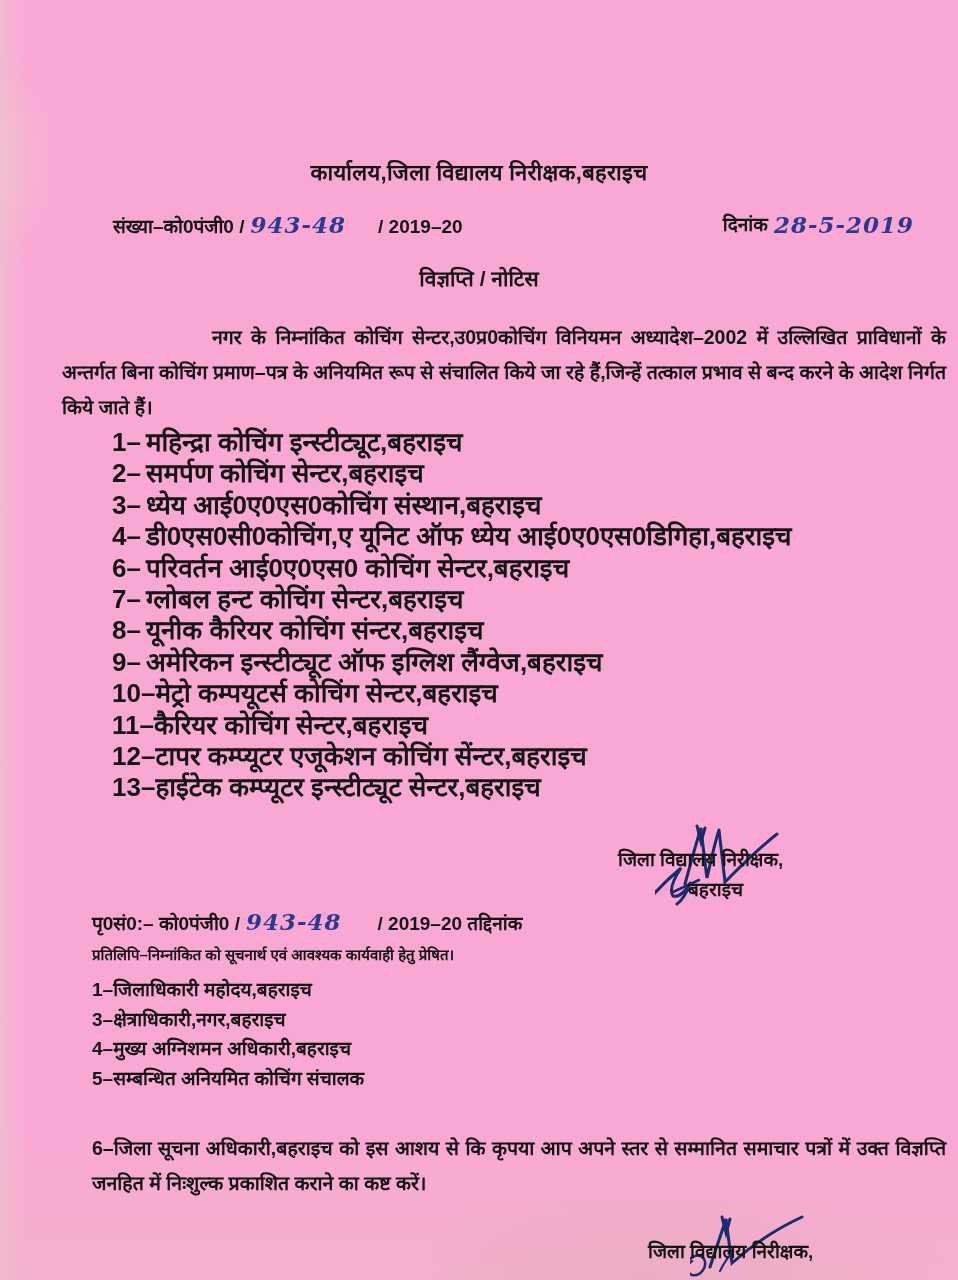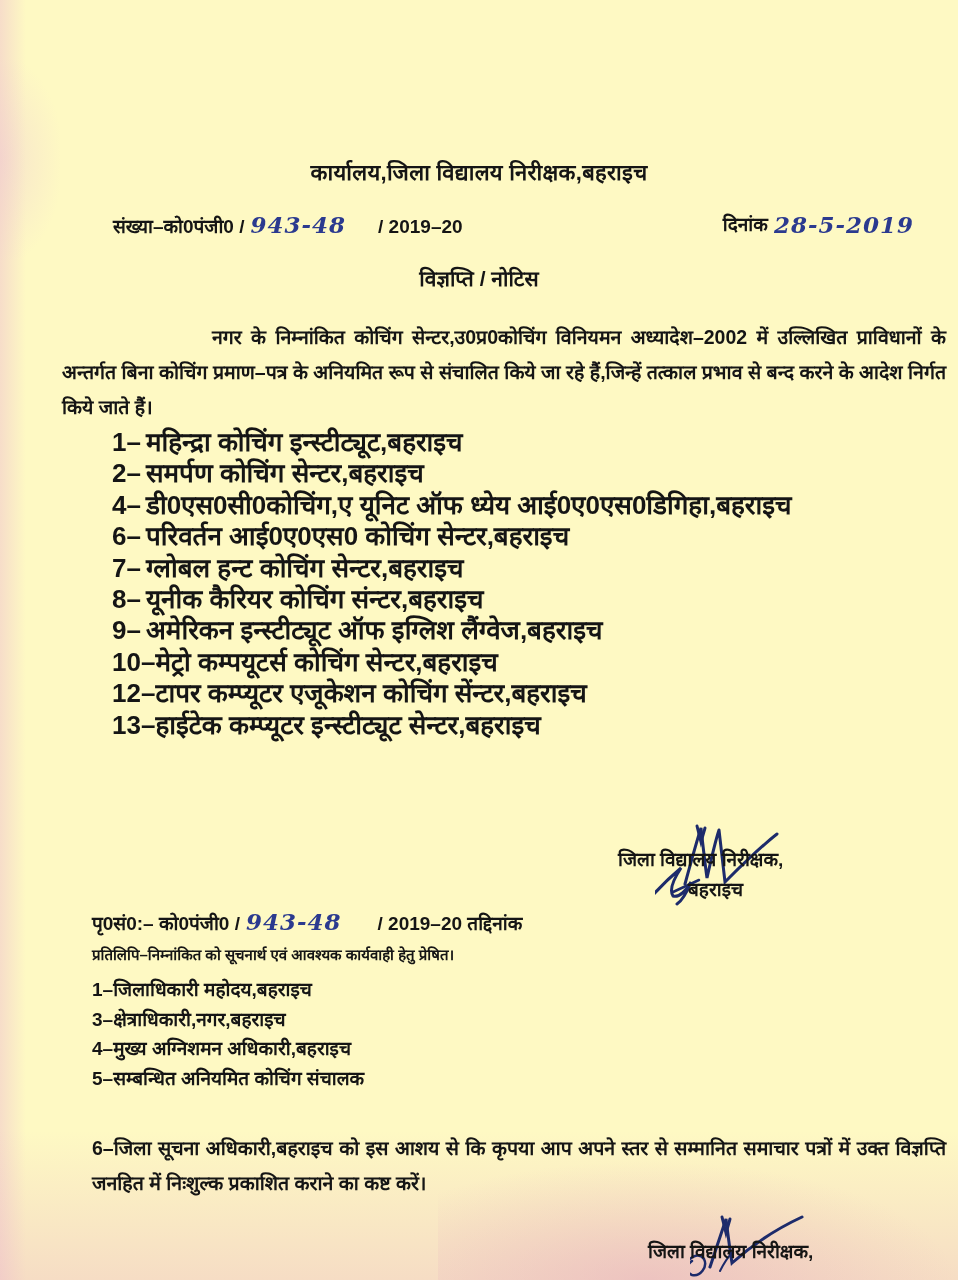--- a/index.html
+++ b/index.html
@@ -4,21 +4,21 @@
 <style>
   html, body {
     margin: 0;
     padding: 0;
     background: #ffffff;
   }
   .page {
     position: relative;
     width: 958px;
     height: 1280px;
-    background: #fef9c3;
+    background: #f9a8d4;
     overflow: hidden;
     font-family: "Liberation Sans", "DejaVu Sans", sans-serif;
     color: #151515;
   }
   
   .tint-left {
     position: absolute;
     left: 0; top: 0;
     width: 26px; height: 1280px;
     background: linear-gradient(to right, rgba(240,198,206,0.55), rgba(255,255,255,0));
@@ -237,26 +237,28 @@
       <span class="hand">28-5-2019</span>
     </div>
 
     <div class="subtitle">विज्ञप्ति / नोटिस</div>
 
     <div class="body-para">नगर के निम्नांकित कोचिंग सेन्टर,उ0प्र0कोचिंग विनियमन अध्यादेश–2002 में उल्लिखित प्राविधानों के अन्तर्गत बिना कोचिंग प्रमाण–पत्र के अनियमित रूप से संचालित किये जा रहे हैं,जिन्हें तत्काल प्रभाव से बन्द करने के आदेश निर्गत किये जाते हैं।</div>
 
     <ul class="list-main">
       <li><span class="li-num">1–</span><span>महिन्द्रा कोचिंग इन्स्टीट्यूट,बहराइच</span></li>
       <li><span class="li-num">2–</span><span>समर्पण कोचिंग सेन्टर,बहराइच</span></li>
+      <li><span class="li-num">3–</span><span>ध्येय आई0ए0एस0कोचिंग संस्थान,बहराइच</span></li>
       <li><span class="li-num">4–</span><span>डी0एस0सी0कोचिंग,ए यूनिट ऑफ ध्येय आई0ए0एस0डिगिहा,बहराइच</span></li>
       <li><span class="li-num">6–</span><span>परिवर्तन आई0ए0एस0 कोचिंग सेन्टर,बहराइच</span></li>
       <li><span class="li-num">7–</span><span>ग्लोबल हन्ट कोचिंग सेन्टर,बहराइच</span></li>
       <li><span class="li-num">8–</span><span>यूनीक कैरियर कोचिंग संन्टर,बहराइच</span></li>
       <li><span class="li-num">9–</span><span>अमेरिकन इन्स्टीट्यूट ऑफ इग्लिश लैंग्वेज,बहराइच</span></li>
       <li><span class="li-num">10–</span><span>मेट्रो कम्पयूटर्स कोचिंग सेन्टर,बहराइच</span></li>
+      <li><span class="li-num">11–</span><span>कैरियर कोचिंग सेन्टर,बहराइच</span></li>
       <li><span class="li-num">12–</span><span>टापर कम्प्यूटर एजूकेशन कोचिंग सेंन्टर,बहराइच</span></li>
       <li><span class="li-num">13–</span><span>हाईटेक कम्प्यूटर इन्स्टीट्यूट सेन्टर,बहराइच</span></li>
     </ul>
 
     <svg class="sig-svg-1" viewBox="0 0 130 100">
       <path d="M30 72 C36 50 42 28 46 16 C48 34 50 52 52 66 C56 48 60 30 64 18 C66 36 68 54 70 70 C86 54 104 36 122 22" fill="none" stroke="#1d2b6b" stroke-width="3" stroke-linecap="round"></path>
       <path d="M42 14 L46 30 L50 16" fill="none" stroke="#1d2b6b" stroke-width="3" stroke-linecap="round"></path>
       <path d="M0 96 C10 84 22 72 34 62 C26 74 22 84 26 90 C32 92 40 84 44 76 C40 86 36 94 30 98" fill="none" stroke="#1d2b6b" stroke-width="3" stroke-linecap="round" transform="translate(-8,-6)"></path>
       <path d="M18 80 L44 68" fill="none" stroke="#1d2b6b" stroke-width="2.5" stroke-linecap="round"></path>
     </svg>

